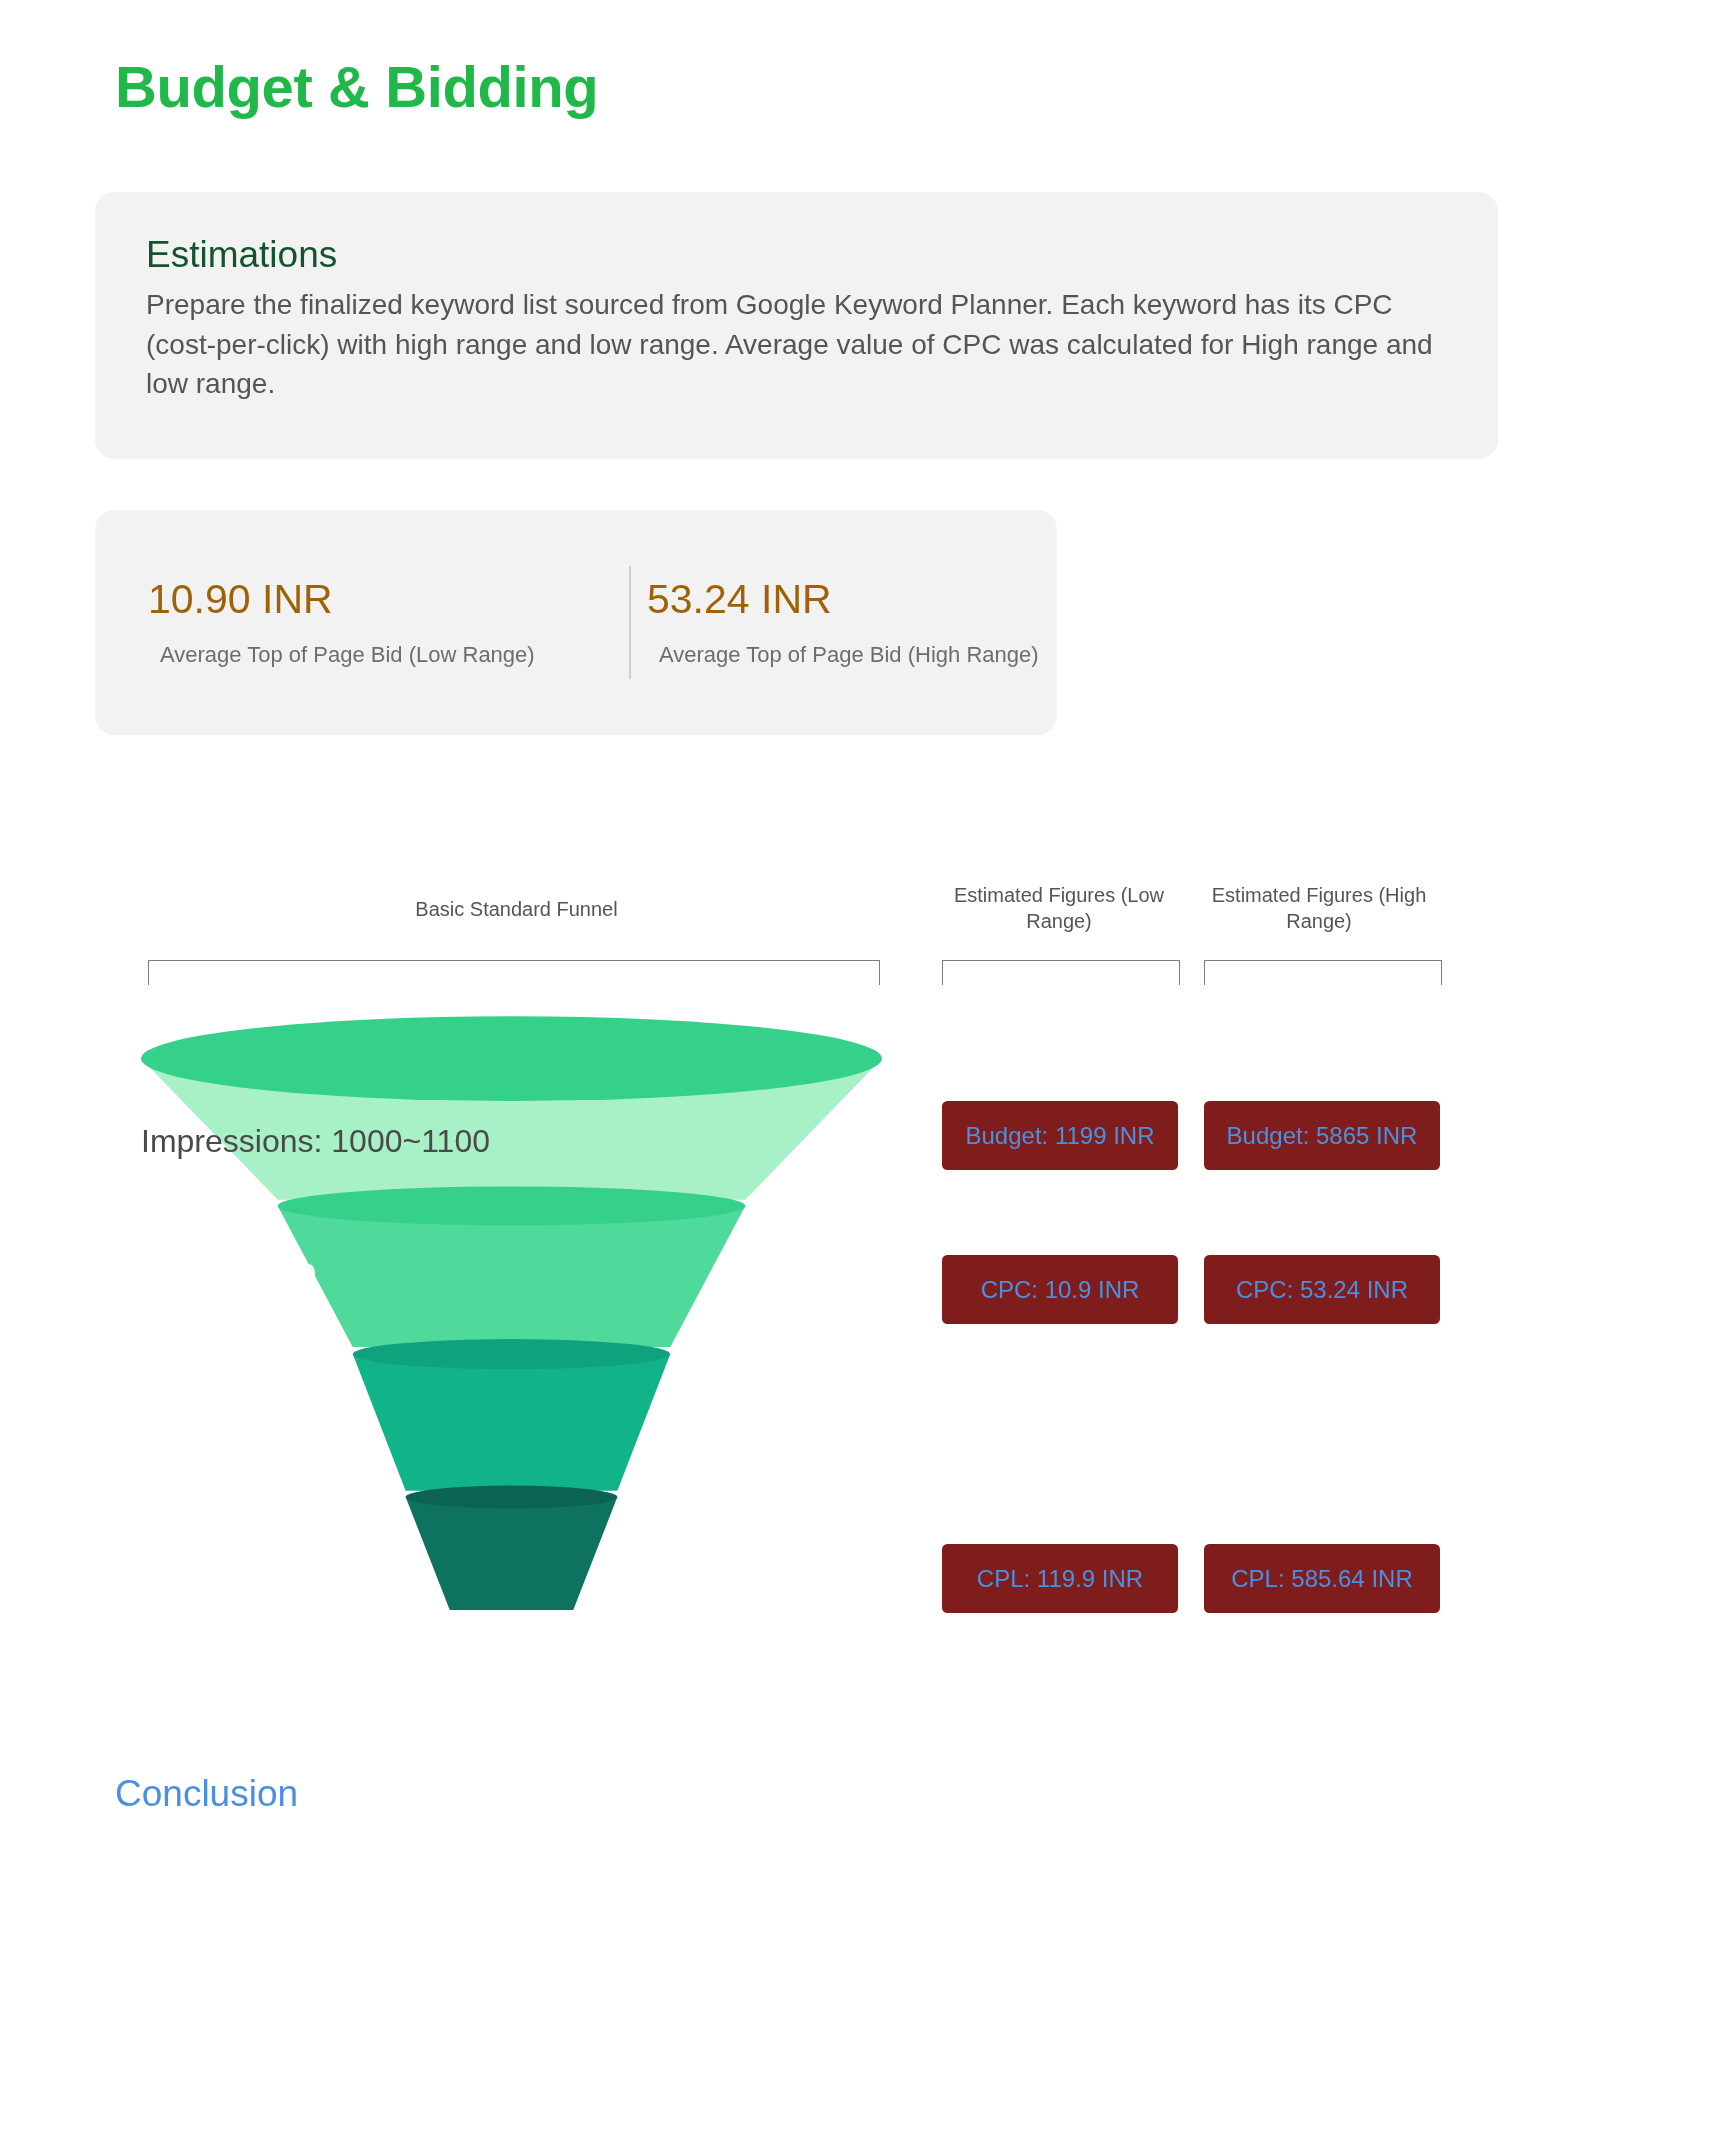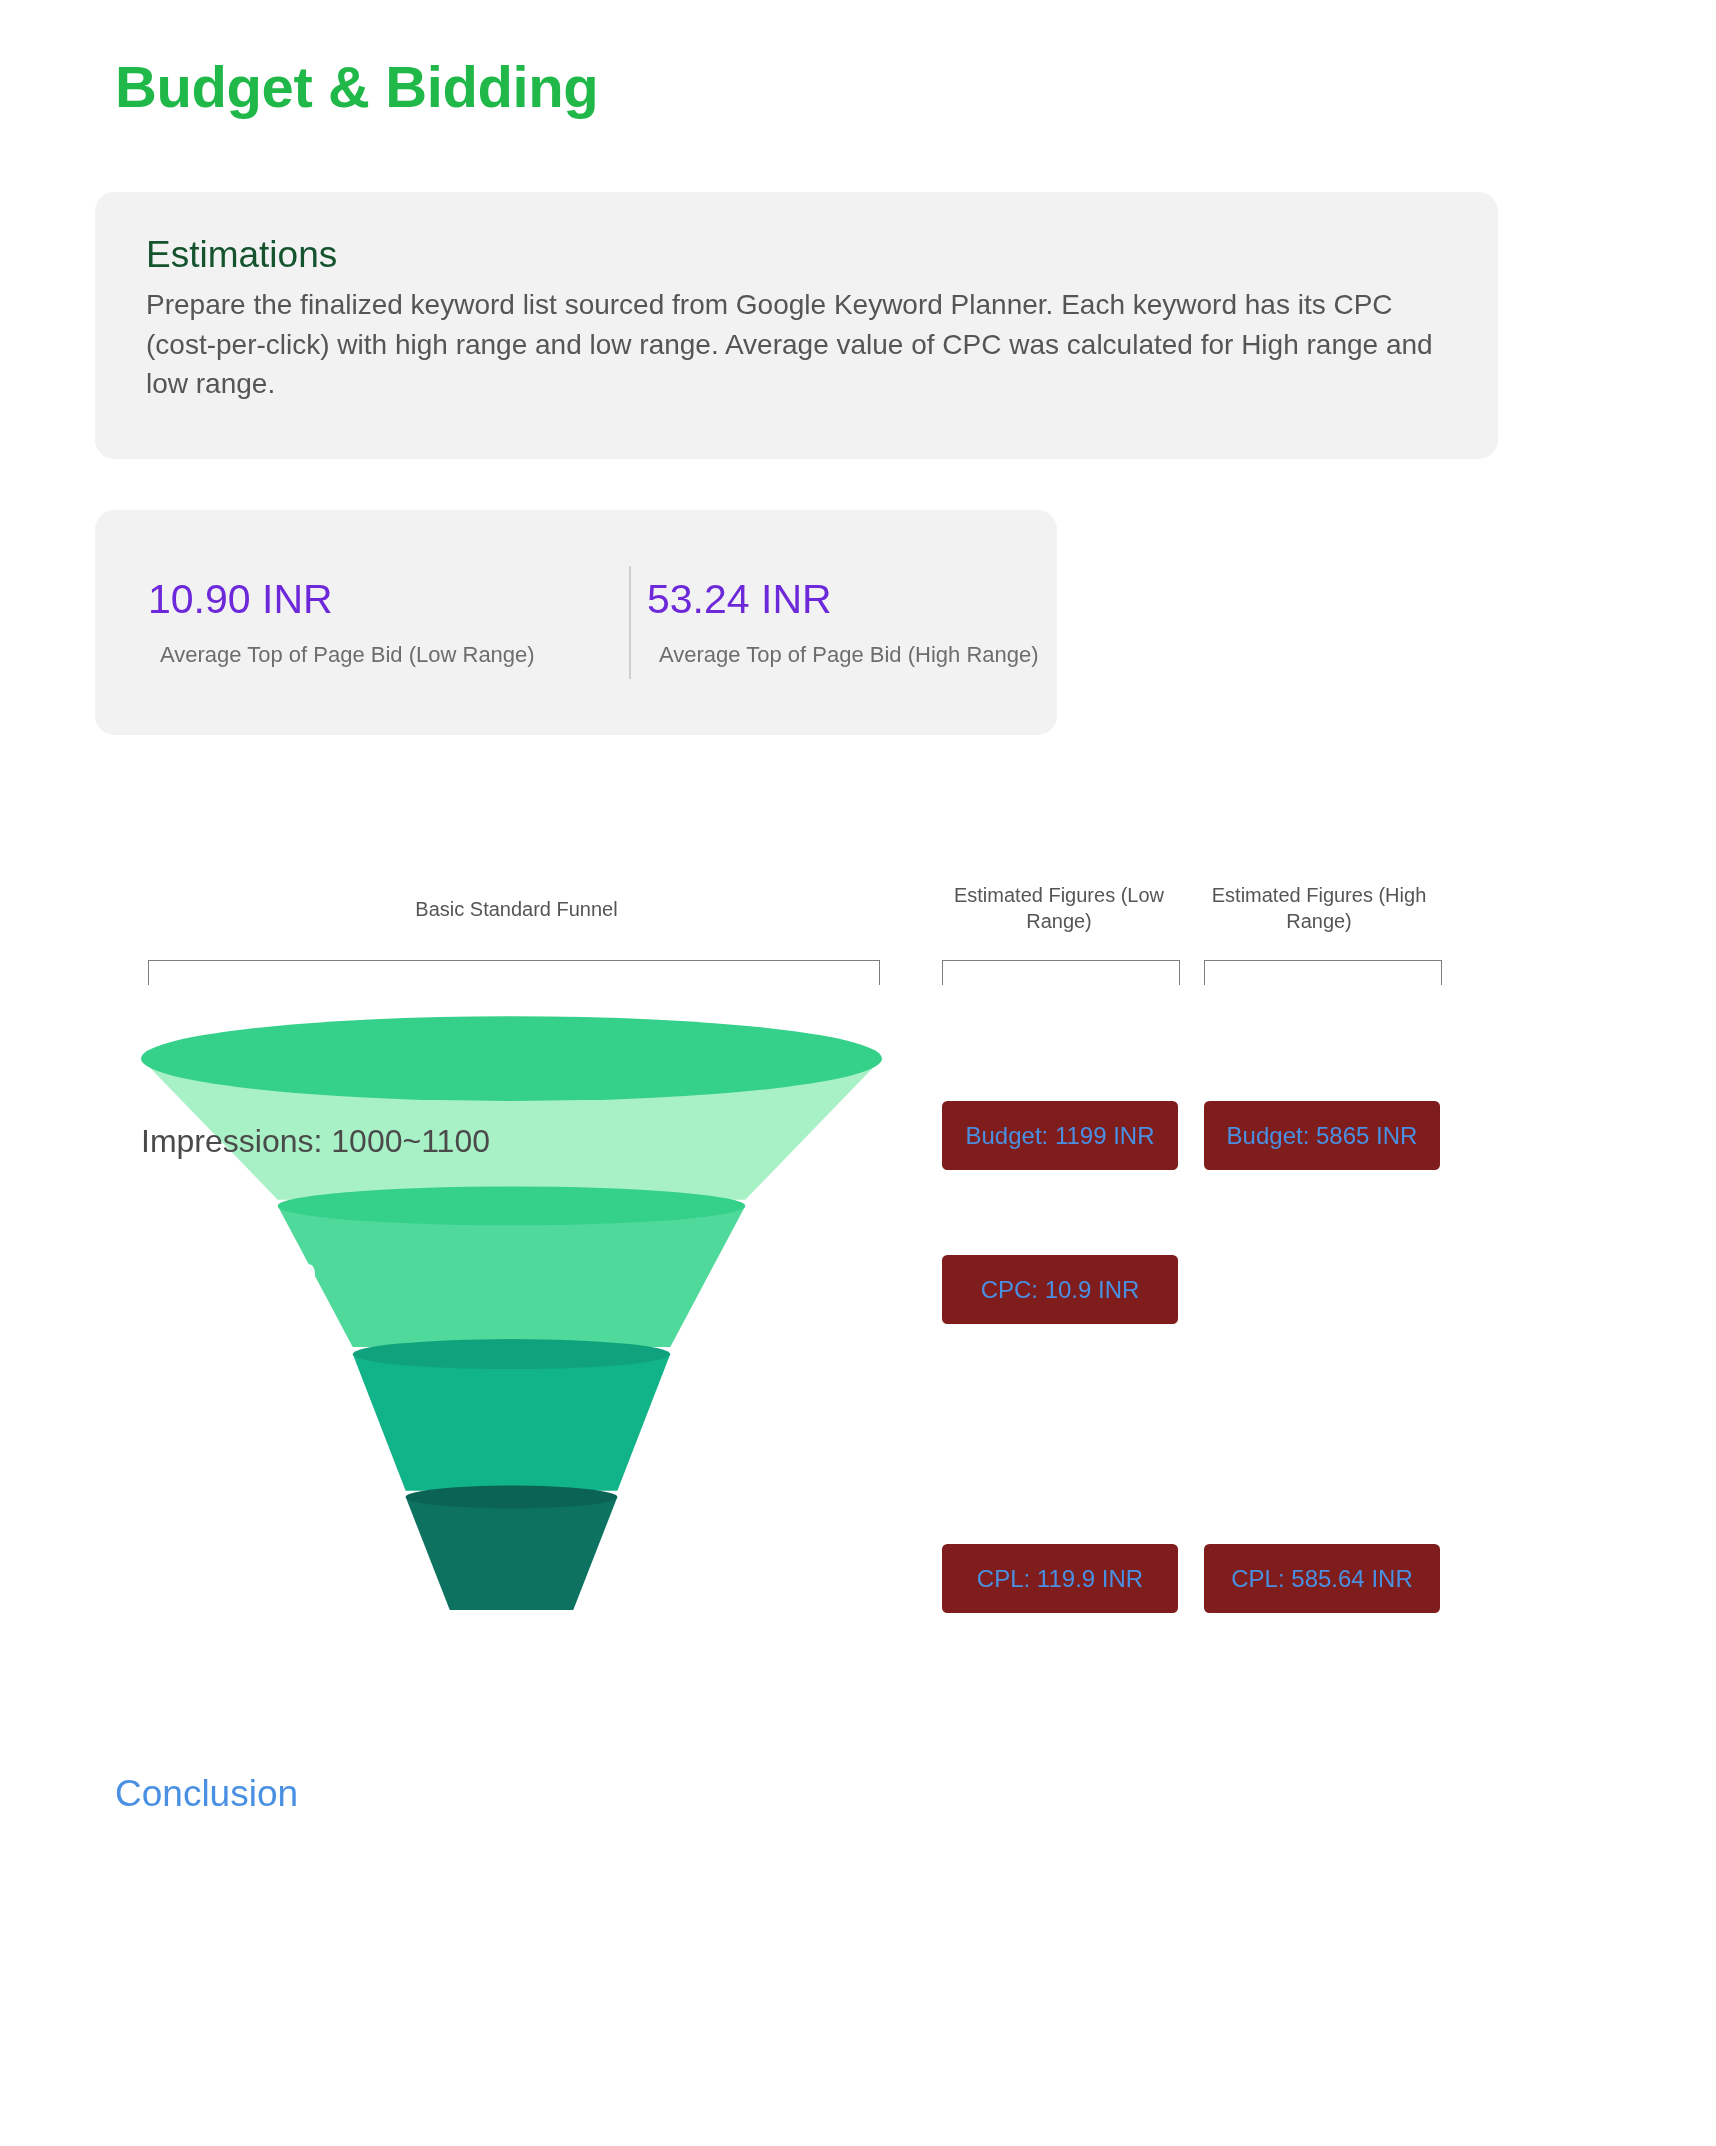--- a/index.html
+++ b/index.html
@@ -83,21 +83,21 @@
   .bid-divider {
     width: 1.8px;
     height: 113px;
     background: #cfcfcf;
     position: absolute;
     left: 534px;
     top: 56px;
   }
   .bid-value {
     font-size: 41px;
-    color: #6d28d9;
+    color: #a16207;
     margin-bottom: 17px;
     letter-spacing: 0px;
   }
   .bid-label {
     font-size: 22px;
     color: #6d6d6d;
     line-height: 1.32;
     margin-left: 12px;
   }
 
@@ -253,20 +253,21 @@
       <div class="funnel-label dark lbl-impressions">Impressions: 1000~1100</div>
       <div class="funnel-label lbl-clicks">Clicks: ~100</div>
       <div class="funnel-label lbl-scroll">Scroll: ~50</div>
       <div class="funnel-label lbl-leads">Leads: ~10</div>
     </div>
 
     <div class="fig-chip chip-low chip-row-budget">Budget: 1199 INR</div>
     <div class="fig-chip chip-high chip-row-budget">Budget: 5865 INR</div>
 
     <div class="fig-chip chip-low chip-row-cpc">CPC: 10.9 INR</div>
+    <div class="fig-chip chip-high chip-row-cpc">CPC: 53.24 INR</div>
 
     <div class="fig-chip chip-low chip-row-cpl">CPL: 119.9 INR</div>
     <div class="fig-chip chip-high chip-row-cpl">CPL: 585.64 INR</div>
   </div>
 
   <div class="conclusion-heading">Conclusion</div>
 
 </div>
 
 

